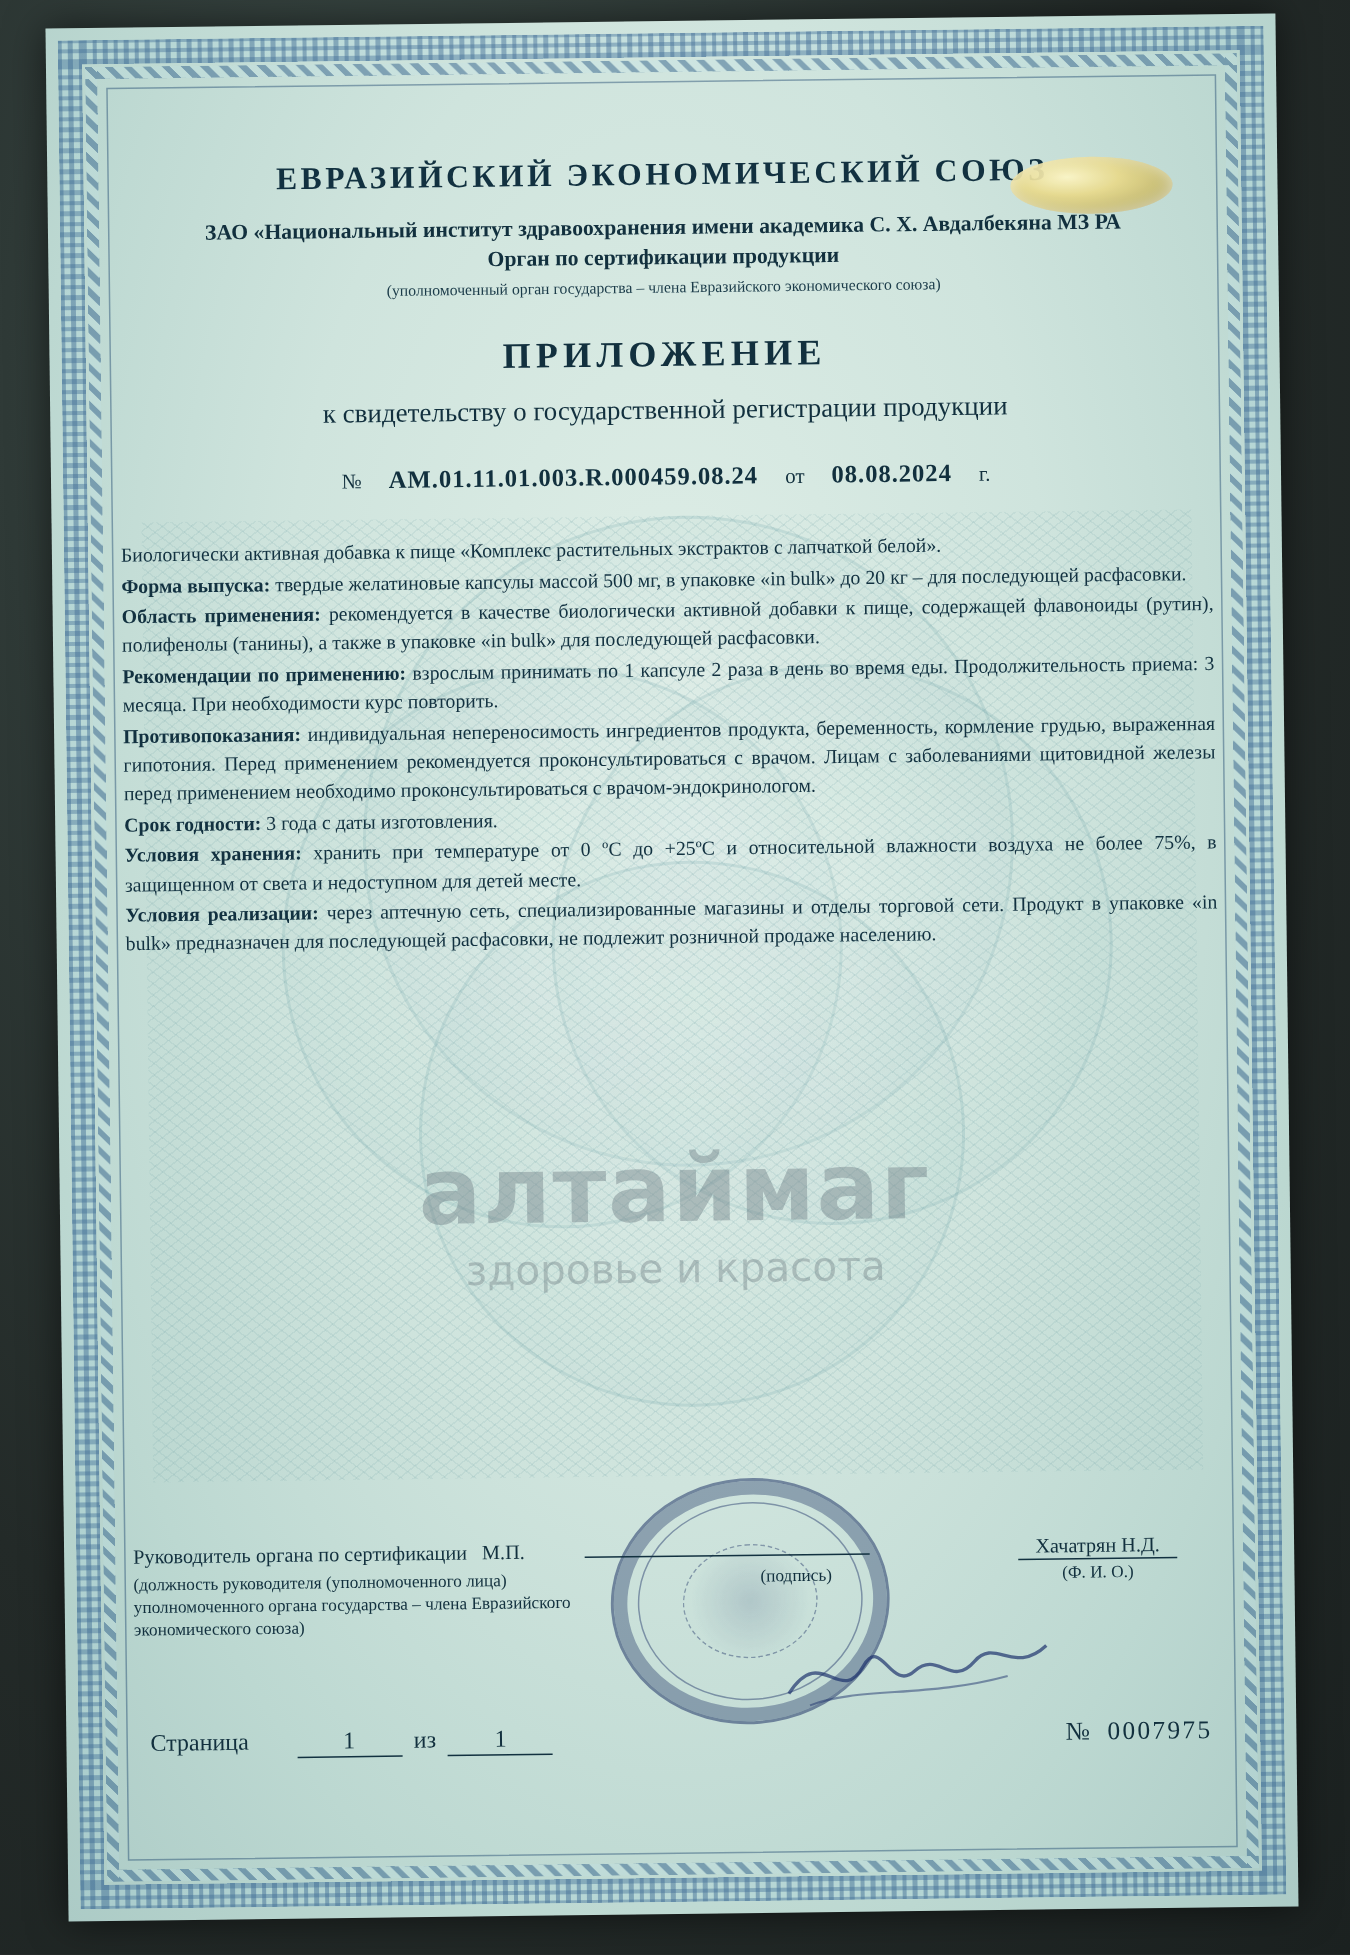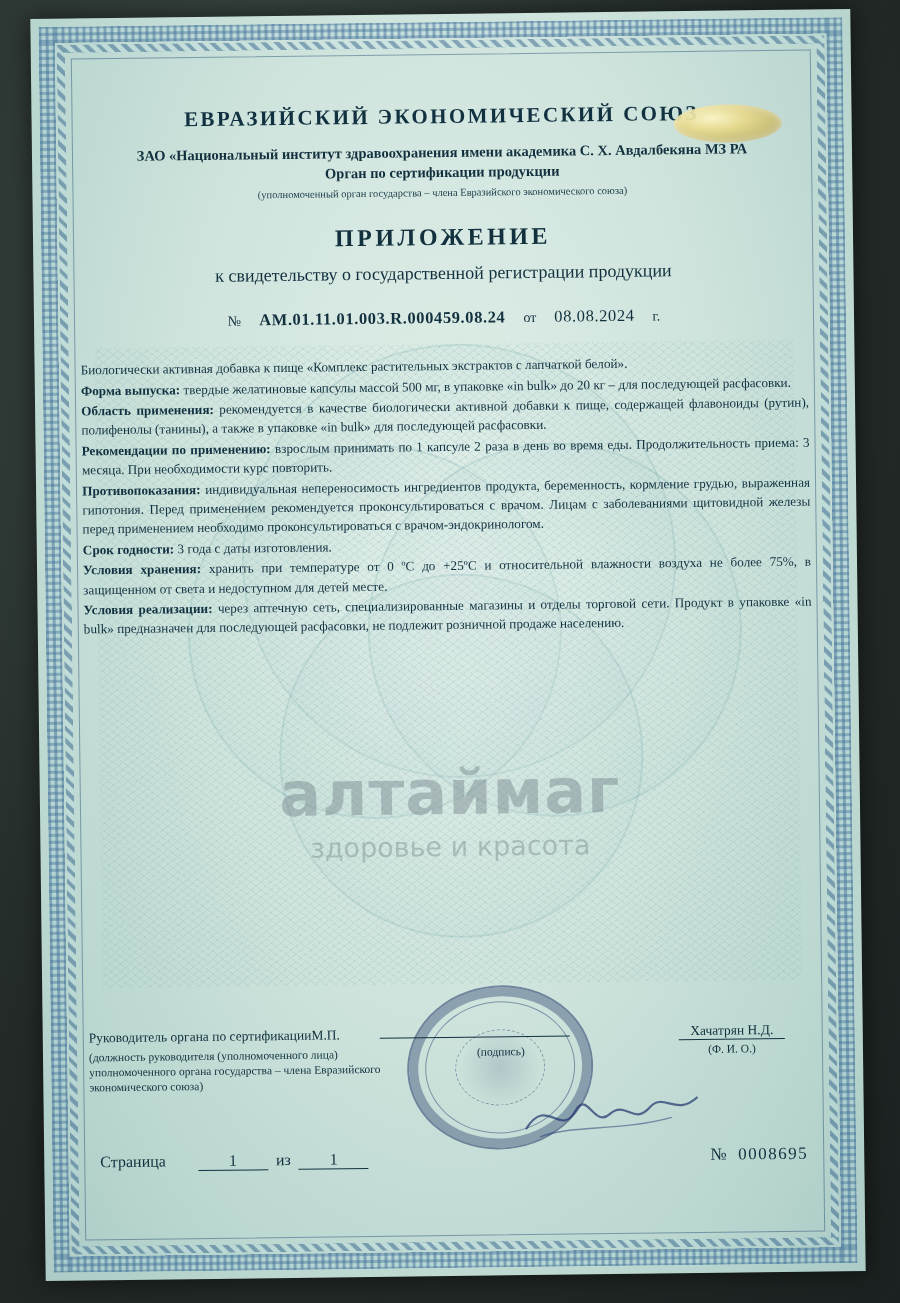--- a/index.html
+++ b/index.html
@@ -149,21 +149,21 @@
   .numline {
     display: flex;
     align-items: baseline;
     justify-content: center;
     gap: 18px;
     margin-top: 24px;
     font-size: 16.5px;
   }
   .numline .lbl { font-size: 14px; }
   .numline .num { font-weight: 700; letter-spacing: .6px; font-size: 16.5px;}
-  .numline .date { font-weight: 400; letter-spacing: .6px; }
+  .numline .date { font-weight: 700; letter-spacing: .6px; }
 
   .body-text {
     margin-top: 28px;
     font-size: 13.2px;
     line-height: 1.47;
     text-align: justify;
     color: #123140;
   }
   .body-text p { margin: 0 0 1px 0; }
   .body-text b { font-weight: 700; }
@@ -195,40 +195,40 @@
     position: absolute;
     left: 0; right: 0;
     top: 955px;
     font-size: 13.5px;
   }
   .sign-main {
     display: flex;
     align-items: baseline;
   }
   .sign-title { font-weight: 400; }
-  .mp { font-weight: 400; }
+  .mp { margin-left: 10px; font-weight: 400; }
   .sig-line {
     flex: 0 0 190px;
     margin-left: 40px;
     border-bottom: 1px solid #123140;
     height: 16px;
   }
   .name-line {
     margin-left: auto;
     text-align: center;
     min-width: 170px;
   }
   .name-line .nm { border-bottom: 1px solid #123140; padding: 0 12px 1px 12px; }
   .sub-labels {
     display: flex;
     margin-top: 4px;
     font-size: 11.5px;
   }
   .sub-left { width: 300px; line-height: 1.3; }
-  .sub-mid { margin-left: 88px; }
+  .sub-mid { margin-left: 118px; }
   .sub-right { margin-left: auto; min-width: 170px; text-align: center; }
 
   
   .stamp {
     position: absolute;
     left: 318px;
     top: 920px;
     width: 182px; height: 160px;
     border-radius: 50%;
     border: 2px solid rgba(35,55,105,.65);
@@ -365,19 +365,19 @@
           <span class="sub-right">(Ф. И. О.)</span>
         </div>
       </div>
 
       <div class="footer">
         <span class="page-label">Страница</span>
         <span class="fill-line">1</span>
         <span>из</span>
         <span class="fill-line">1</span>
         <span class="blank-no">
-          <span class="sym">№</span><span>0008695</span>
+          <span class="sym">№</span><span>0007975</span>
         </span>
       </div>
 
     </div>
   </div>
 </div>
 
 </body></html>

